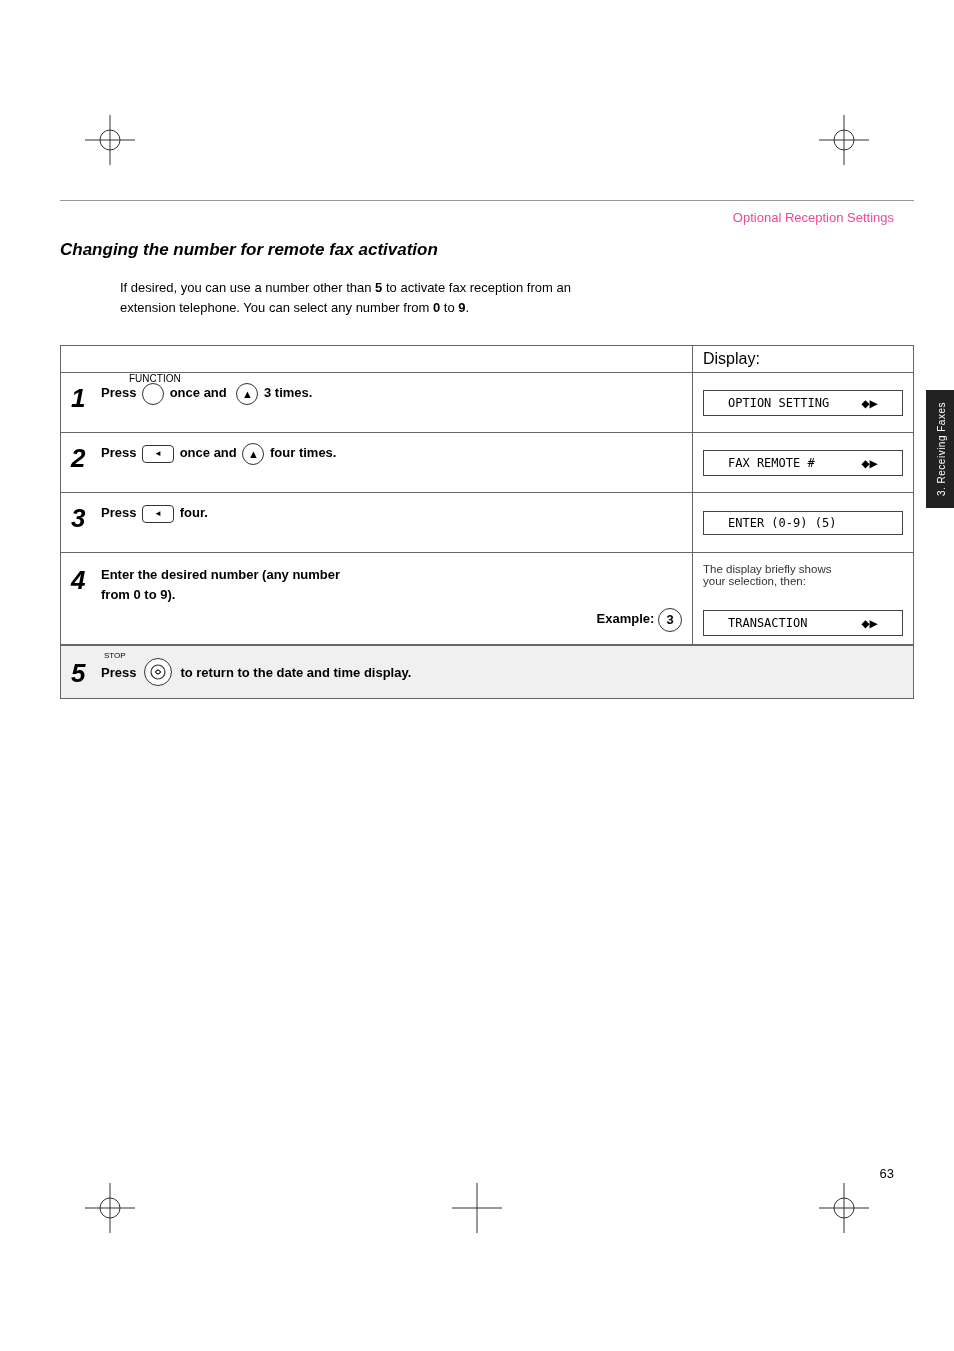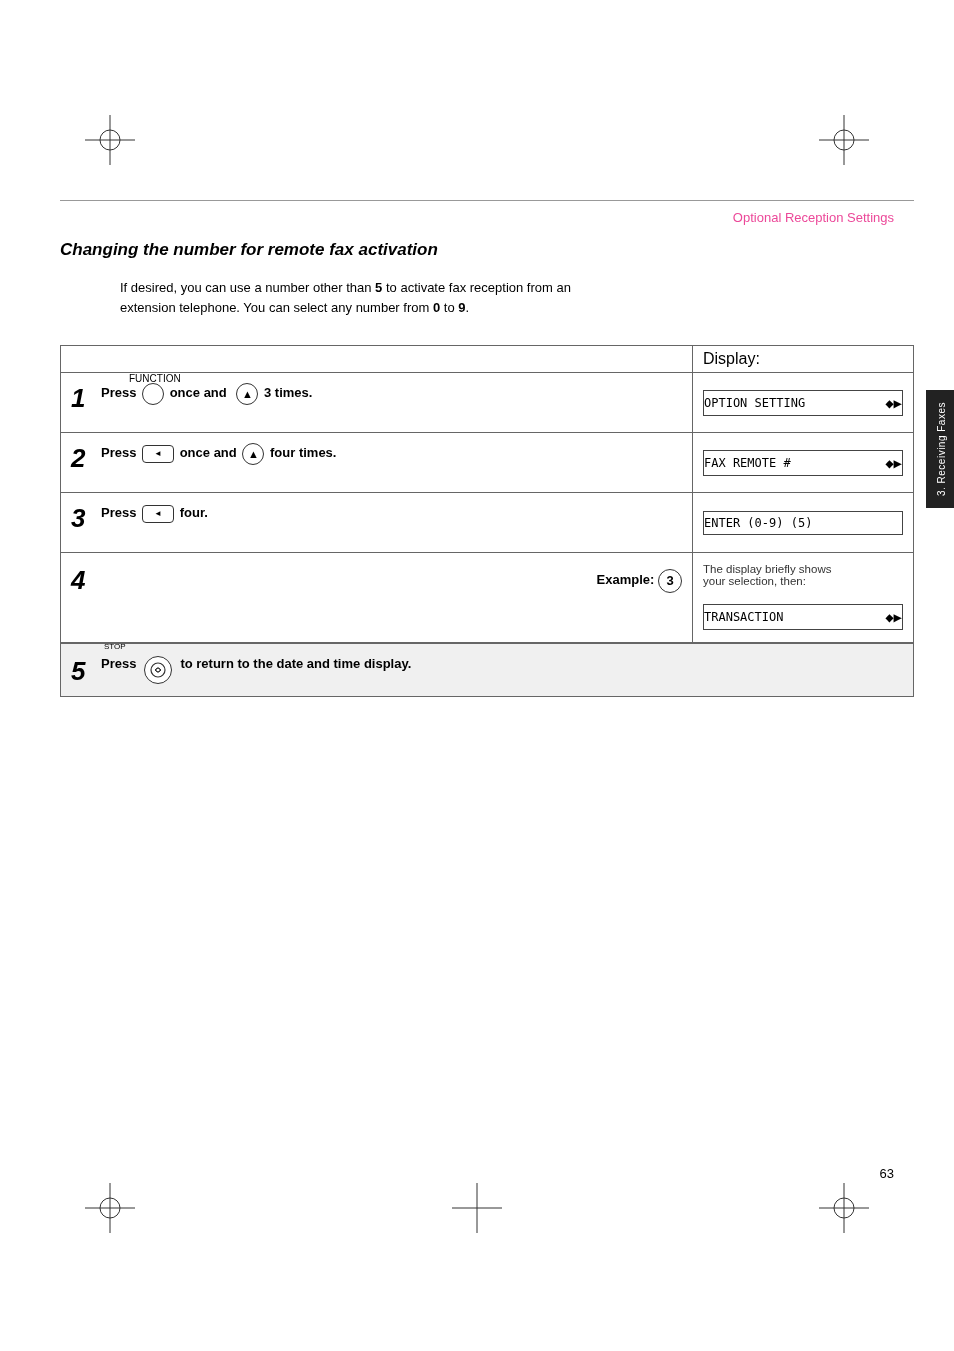--- a/index.html
+++ b/index.html
@@ -129,38 +129,38 @@
     }
 
     .step-content {
       font-size: 13px;
       line-height: 1.5;
       flex: 1;
     }
 
     .display-box {
       border: 1px solid #444;
-      padding: 4px 0;
+      padding: 4px 24px;
       font-size: 12px;
       font-family: monospace;
       background: #fff;
       display: flex;
       align-items: center;
       justify-content: space-between;
       min-width: 160px;
     }
 
     .display-arrow {
       font-size: 14px;
     }
 
     .display-note {
       font-size: 11.5px;
       color: #333;
-      margin-bottom: 13px;
+      margin-bottom: 19px;
     }
 
     
     .btn-icon {
       display: inline-flex;
       align-items: center;
       justify-content: center;
       border: 1.5px solid #333;
       border-radius: 50%;
       width: 22px;
@@ -223,21 +223,21 @@
       padding: 12px 10px;
       background: #f0f0f0;
       gap: 8px;
       border-top: 1px solid #666;
     }
 
     .step5-content {
       font-size: 13px;
       font-weight: bold;
       display: flex;
-      align-items: flex-start;
+      align-items: center;
       gap: 6px;
     }
 
     
     .page-number {
       position: absolute;
       bottom: 170px;
       right: 60px;
       font-size: 13px;
     }
@@ -372,20 +372,21 @@
         <div class="display-box">
           <span>ENTER (0-9) (5)</span>
         </div>
       </div>
     </div>
 
     <div class="step-row" style="min-height:90px;">
       <div class="step-left" style="align-items:flex-start; padding-top:12px;">
         <div class="step-number">4</div>
         <div class="step-content">
+          <strong>Enter the desired number (any number<br>from 0 to 9).</strong>
           <div style="margin-top:4px;text-align:right;">
             <strong>Example:</strong>
             <span class="example-circle">3</span>
           </div>
         </div>
       </div>
       <div class="step-right" style="justify-content:flex-start; padding-top:10px;">
         <div class="display-note">The display briefly shows<br>your selection, then:</div>
         <div class="display-box">
           <span>TRANSACTION</span>

